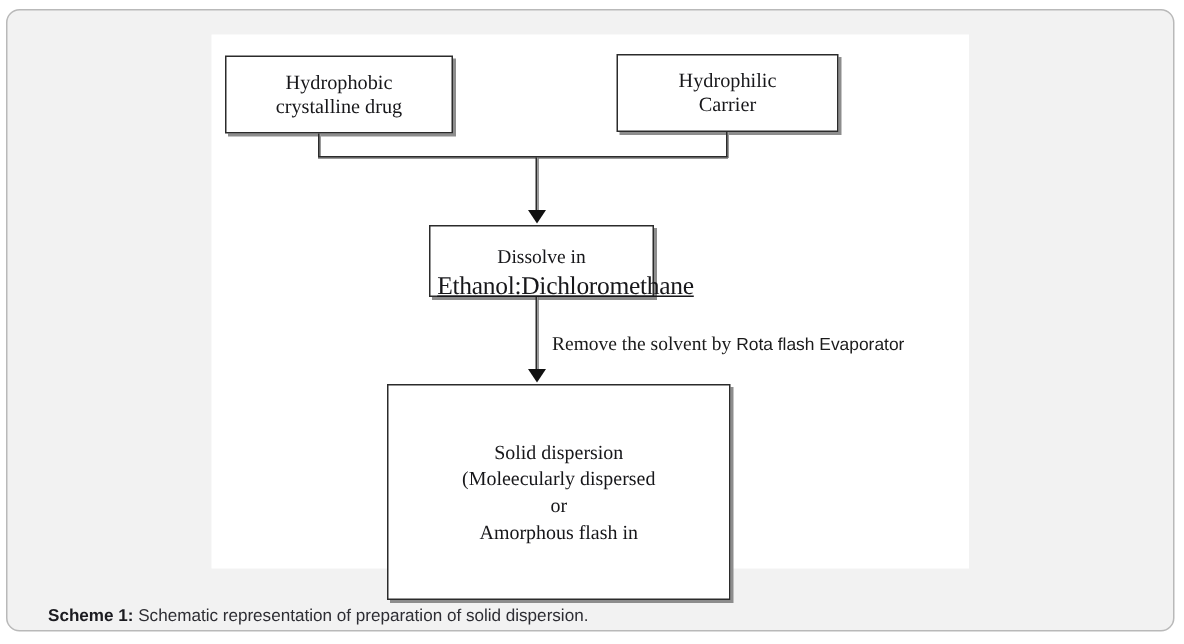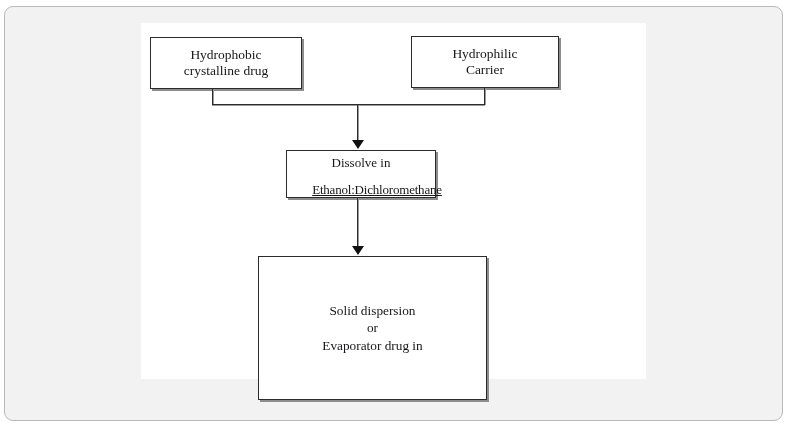--- a/index.html
+++ b/index.html
@@ -58,26 +58,26 @@
     left: 9px;  top: 14px;  width: 152px; height: 52px;
     font-size: 13.5px;
   }
   #box-hydrophilic {
     left: 270px; top: 13px; width: 148px; height: 52px;
     font-size: 13.5px;
   }
   #box-dissolve {
     left: 145px; top: 127px; width: 150px; height: 48px;
     font-size: 13px;
-    justify-content: space-between;
-    padding-top: 4px;
+    justify-content: center;
+    padding-top: 16px;
   }
   #box-dissolve .solvent {
     text-decoration: underline;
-    font-size: 13px;
+    font-size: 17px;
     margin-top: 3px;
     letter-spacing: -0.2px;
     margin-left: 32px;
   }
   #box-solid {
     left: 117px; top: 233px; width: 229px; height: 144px;
     font-size: 13.3px;
     line-height: 1.32;
   }
 
@@ -169,23 +169,31 @@
     <div class="arrow-head" id="arrow-mid"></div>
 
     <div class="flow-box" id="box-dissolve">
       <span class="ln">Dissolve in</span>
       <span class="ln solvent">Ethanol:Dichloromethane</span>
     </div>
 
     <div class="v-line" id="stem-low"></div>
     <div class="arrow-head" id="arrow-low"></div>
 
+    <div id="solvent-removal-label">
+      <span>Remove the solvent by</span>
+      <span class="device">Rota flash Evaporator</span>
+    </div>
 
     <div class="flow-box" id="box-solid">
       <span class="ln">Solid dispersion</span>
+      <span class="ln">(Moleecularly dispersed</span>
       <span class="ln">or</span>
-      <span class="ln">Evaporator drug in</span>
+      <span class="ln">Amorphous flash in</span>
     </div>
 
   </div>
 
+  <div id="caption">
+    <span class="caption-label">Scheme 1:</span><span> Schematic representation of preparation of solid dispersion.</span>
+  </div>
 
 </div>
 
 </body></html>

